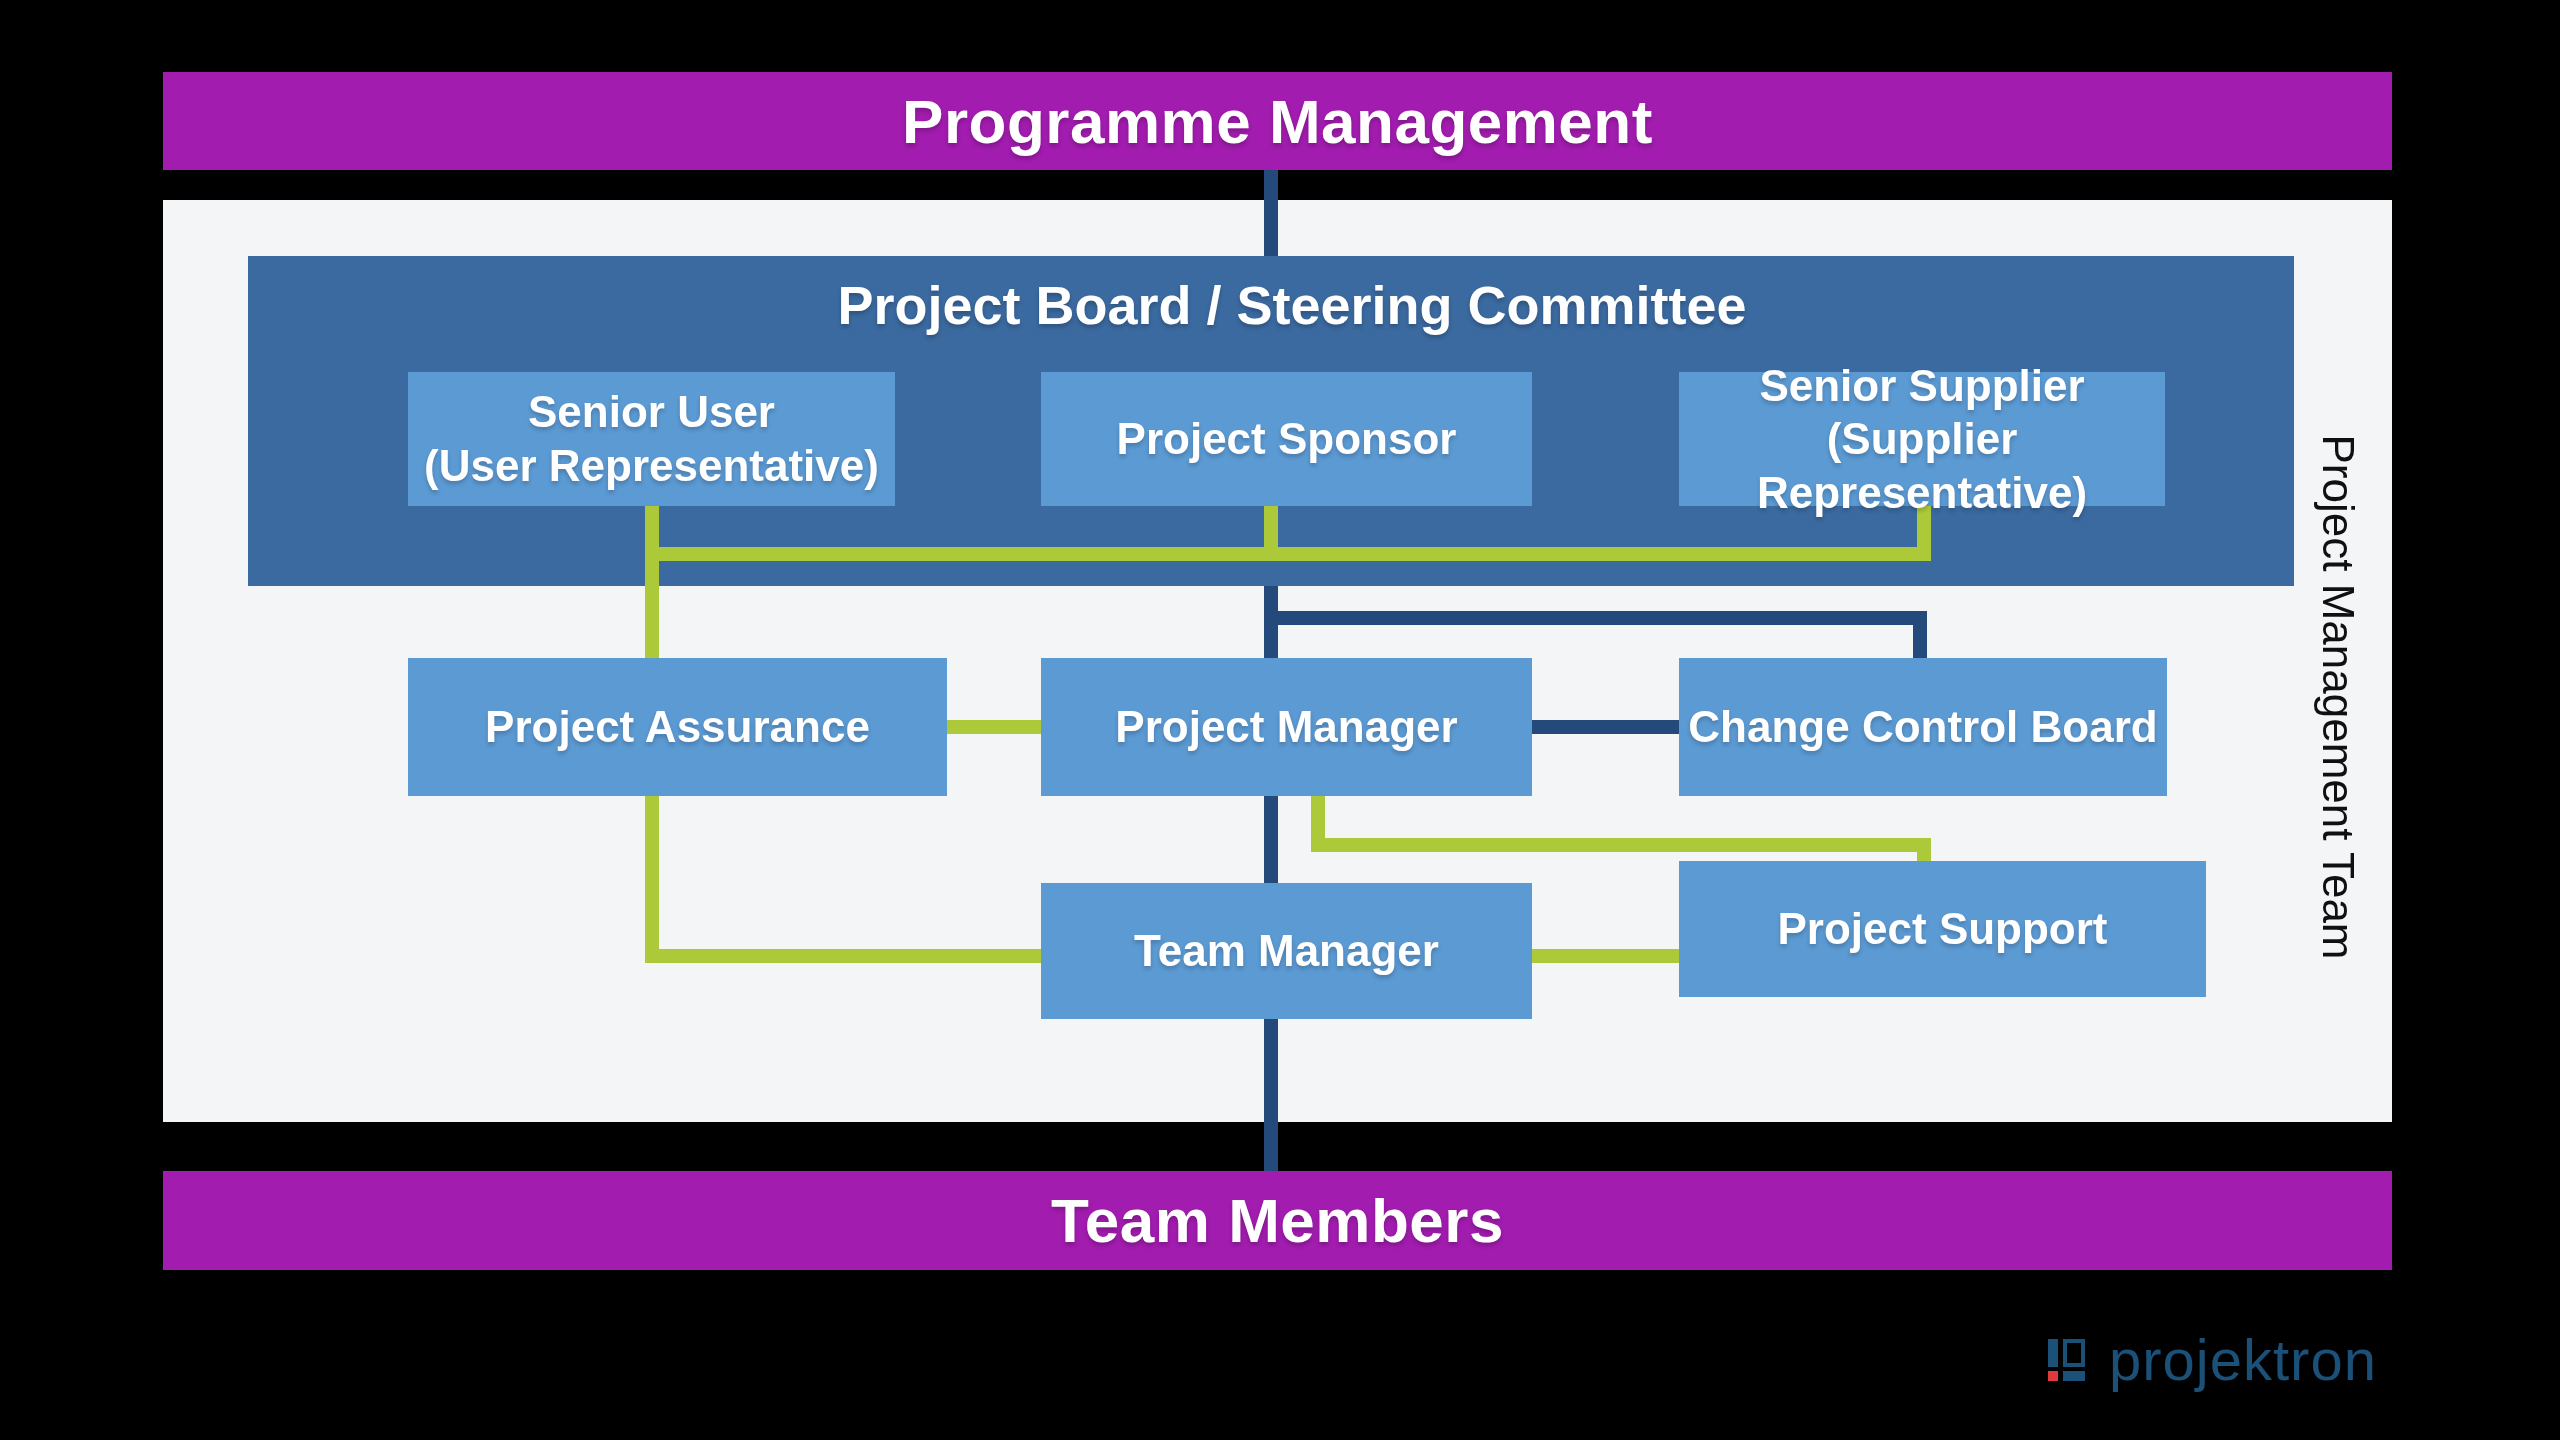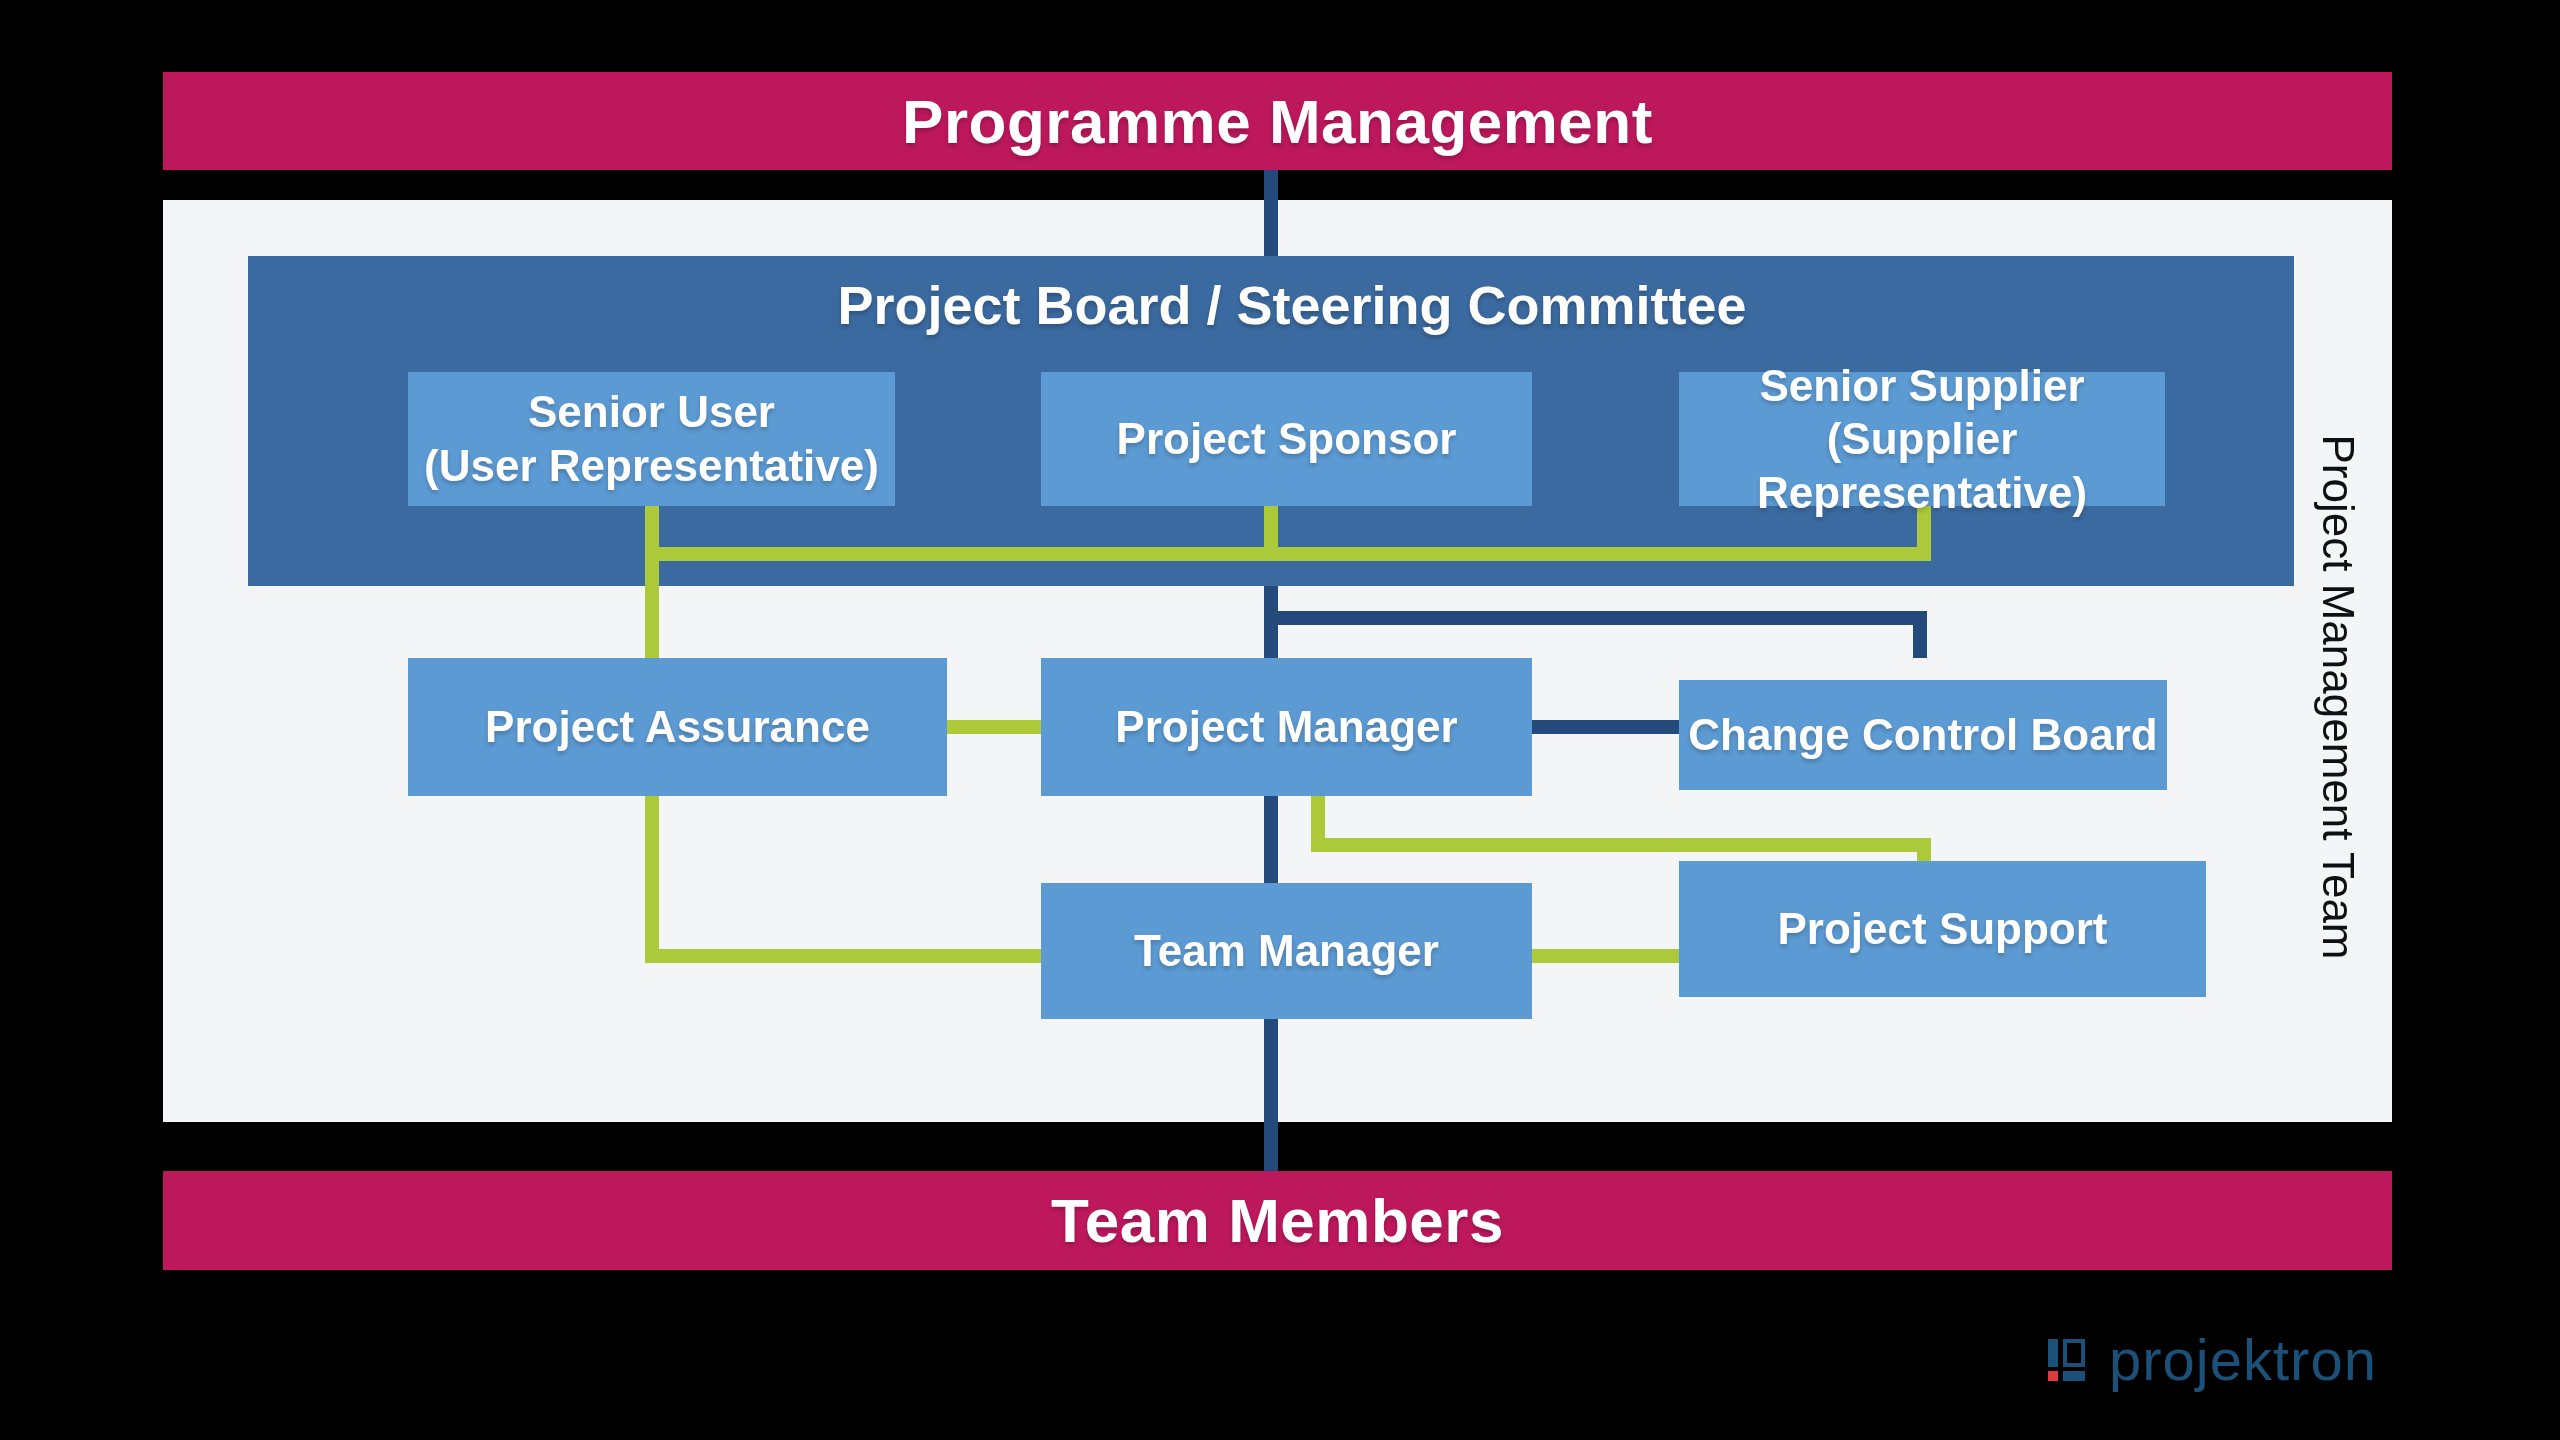--- a/index.html
+++ b/index.html
@@ -2,21 +2,21 @@
 <html><head>
 <meta charset="utf-8">
 <style>
   html,body{margin:0;padding:0;background:#000;}
   #stage{
     position:relative;width:2560px;height:1440px;background:#000;overflow:hidden;
     font-family:"Liberation Sans", sans-serif;
   }
   
   .panel{position:absolute;left:163px;top:200px;width:2229px;height:922px;background:#f4f5f7;z-index:1;}
-  .bar{position:absolute;left:163px;width:2229px;background:#be185d;z-index:1;
+  .bar{position:absolute;left:163px;width:2229px;background:#a21caf;z-index:1;
        display:flex;align-items:center;justify-content:center;}
   .bar.top{top:72px;height:98px;}
   .bar.bottom{top:1171px;height:99px;}
   .bar-label{color:#fff;font-size:62px;font-weight:600;letter-spacing:.5px;
              text-shadow:0 3px 4px rgba(0,0,0,.22);}
   .board{position:absolute;left:248px;top:256px;width:2046px;height:330px;background:#3b6aa0;z-index:3;}
   .board-title{position:absolute;left:0;top:18px;width:100%;text-align:center;color:#fff;
                font-size:54px;font-weight:600;text-shadow:0 3px 4px rgba(0,0,0,.22);padding-left:21px;}
   
   .ln{position:absolute;}
@@ -83,21 +83,21 @@
     <span>Senior Supplier</span>
     <span>(Supplier Representative)</span>
   </div>
 
   <div class="box" style="left:408px;top:658px;width:539px;height:138px;">
     <span>Project Assurance</span>
   </div>
   <div class="box" style="left:1041px;top:658px;width:491px;height:138px;">
     <span>Project Manager</span>
   </div>
-  <div class="box" style="left:1679px;top:680px;width:488px;height:110px;">
+  <div class="box" style="left:1679px;top:658px;width:488px;height:138px;">
     <span>Change Control Board</span>
   </div>
 
   <div class="box" style="left:1041px;top:883px;width:491px;height:136px;">
     <span>Team Manager</span>
   </div>
   <div class="box" style="left:1679px;top:861px;width:527px;height:136px;">
     <span>Project Support</span>
   </div>
 

